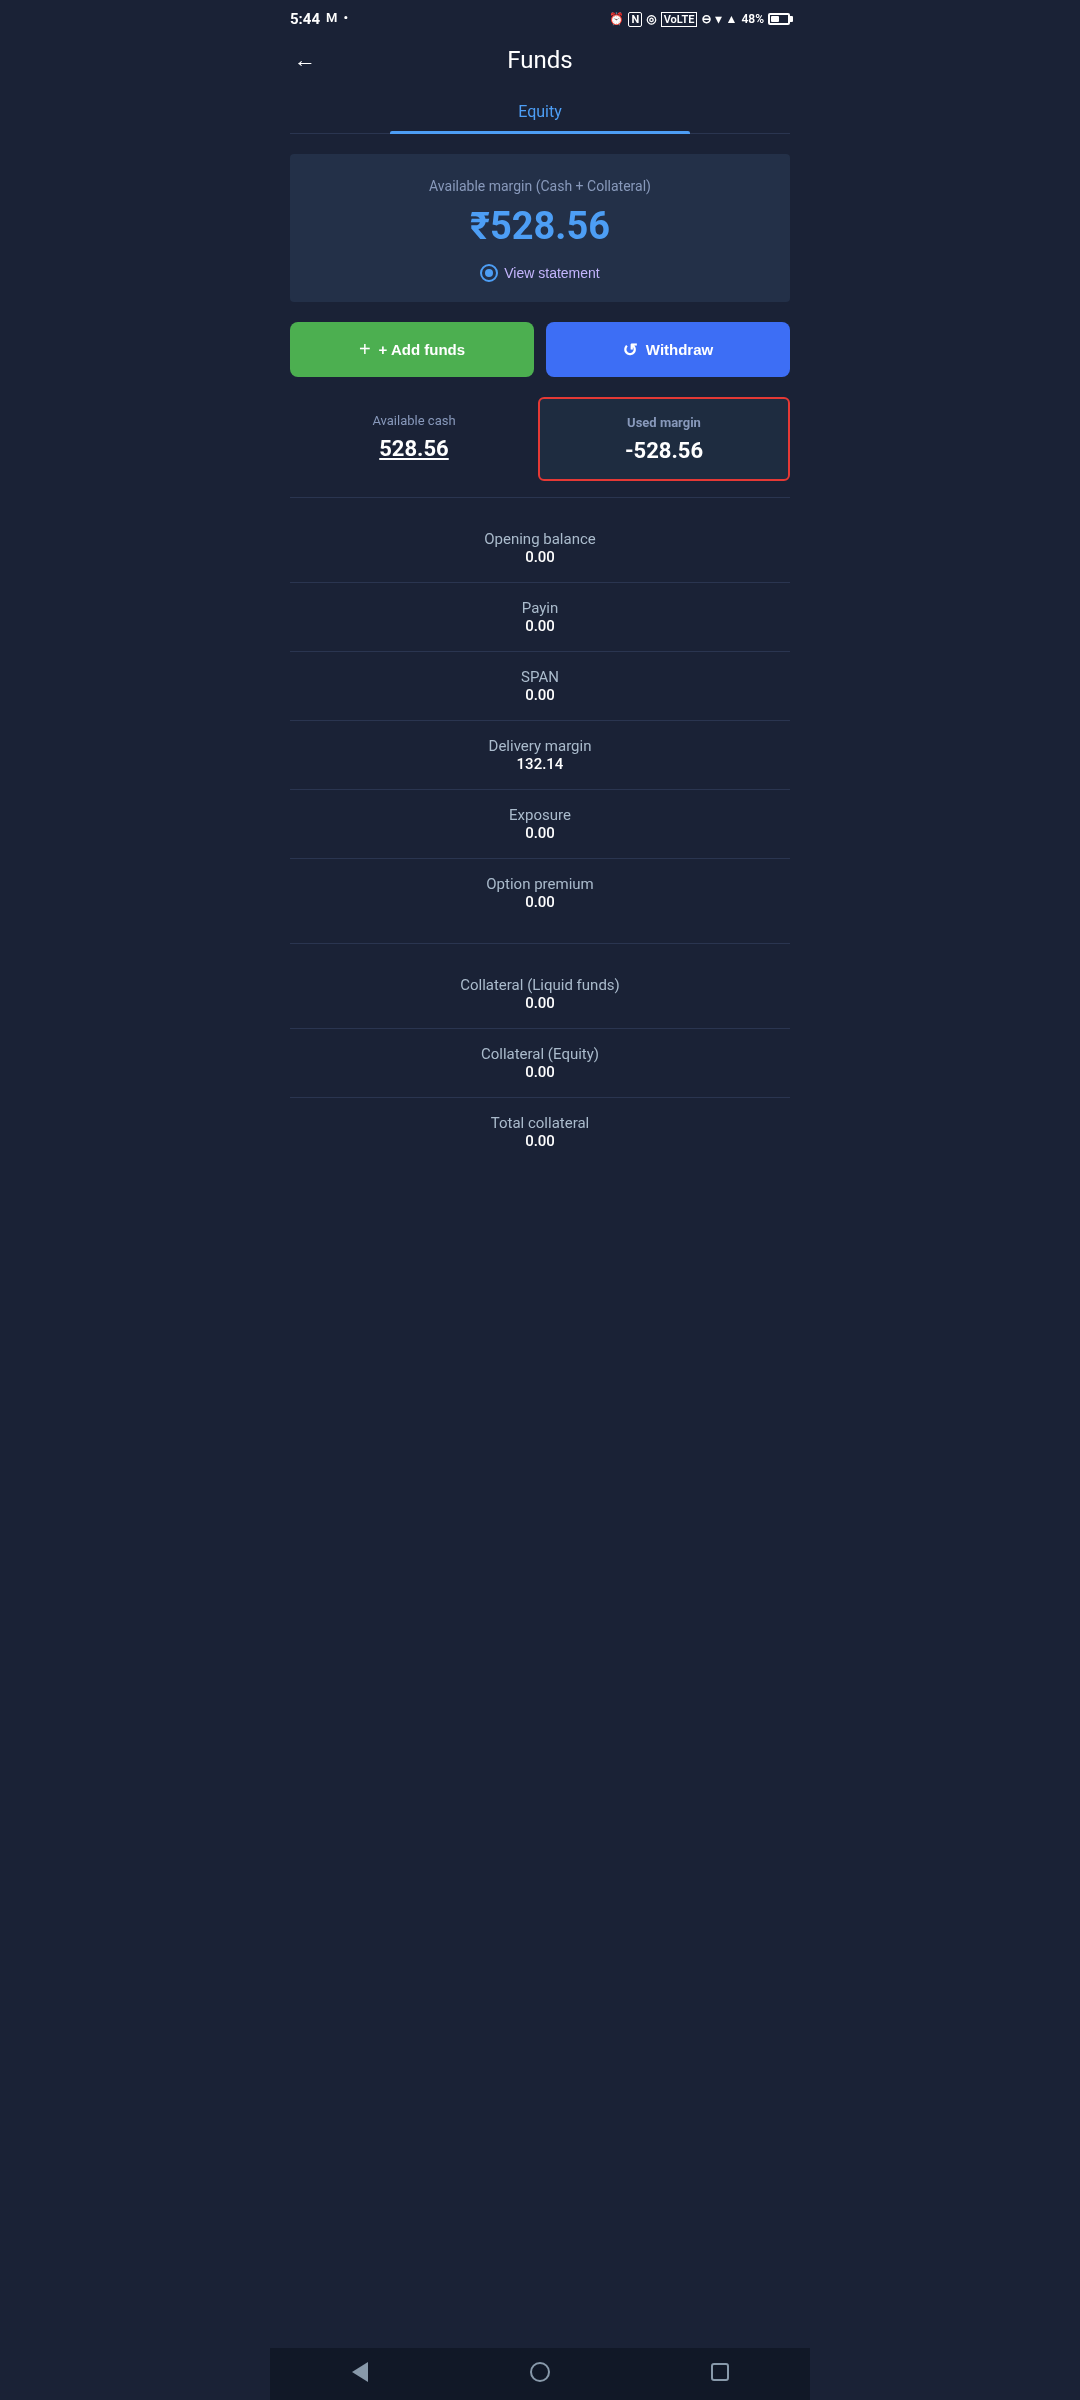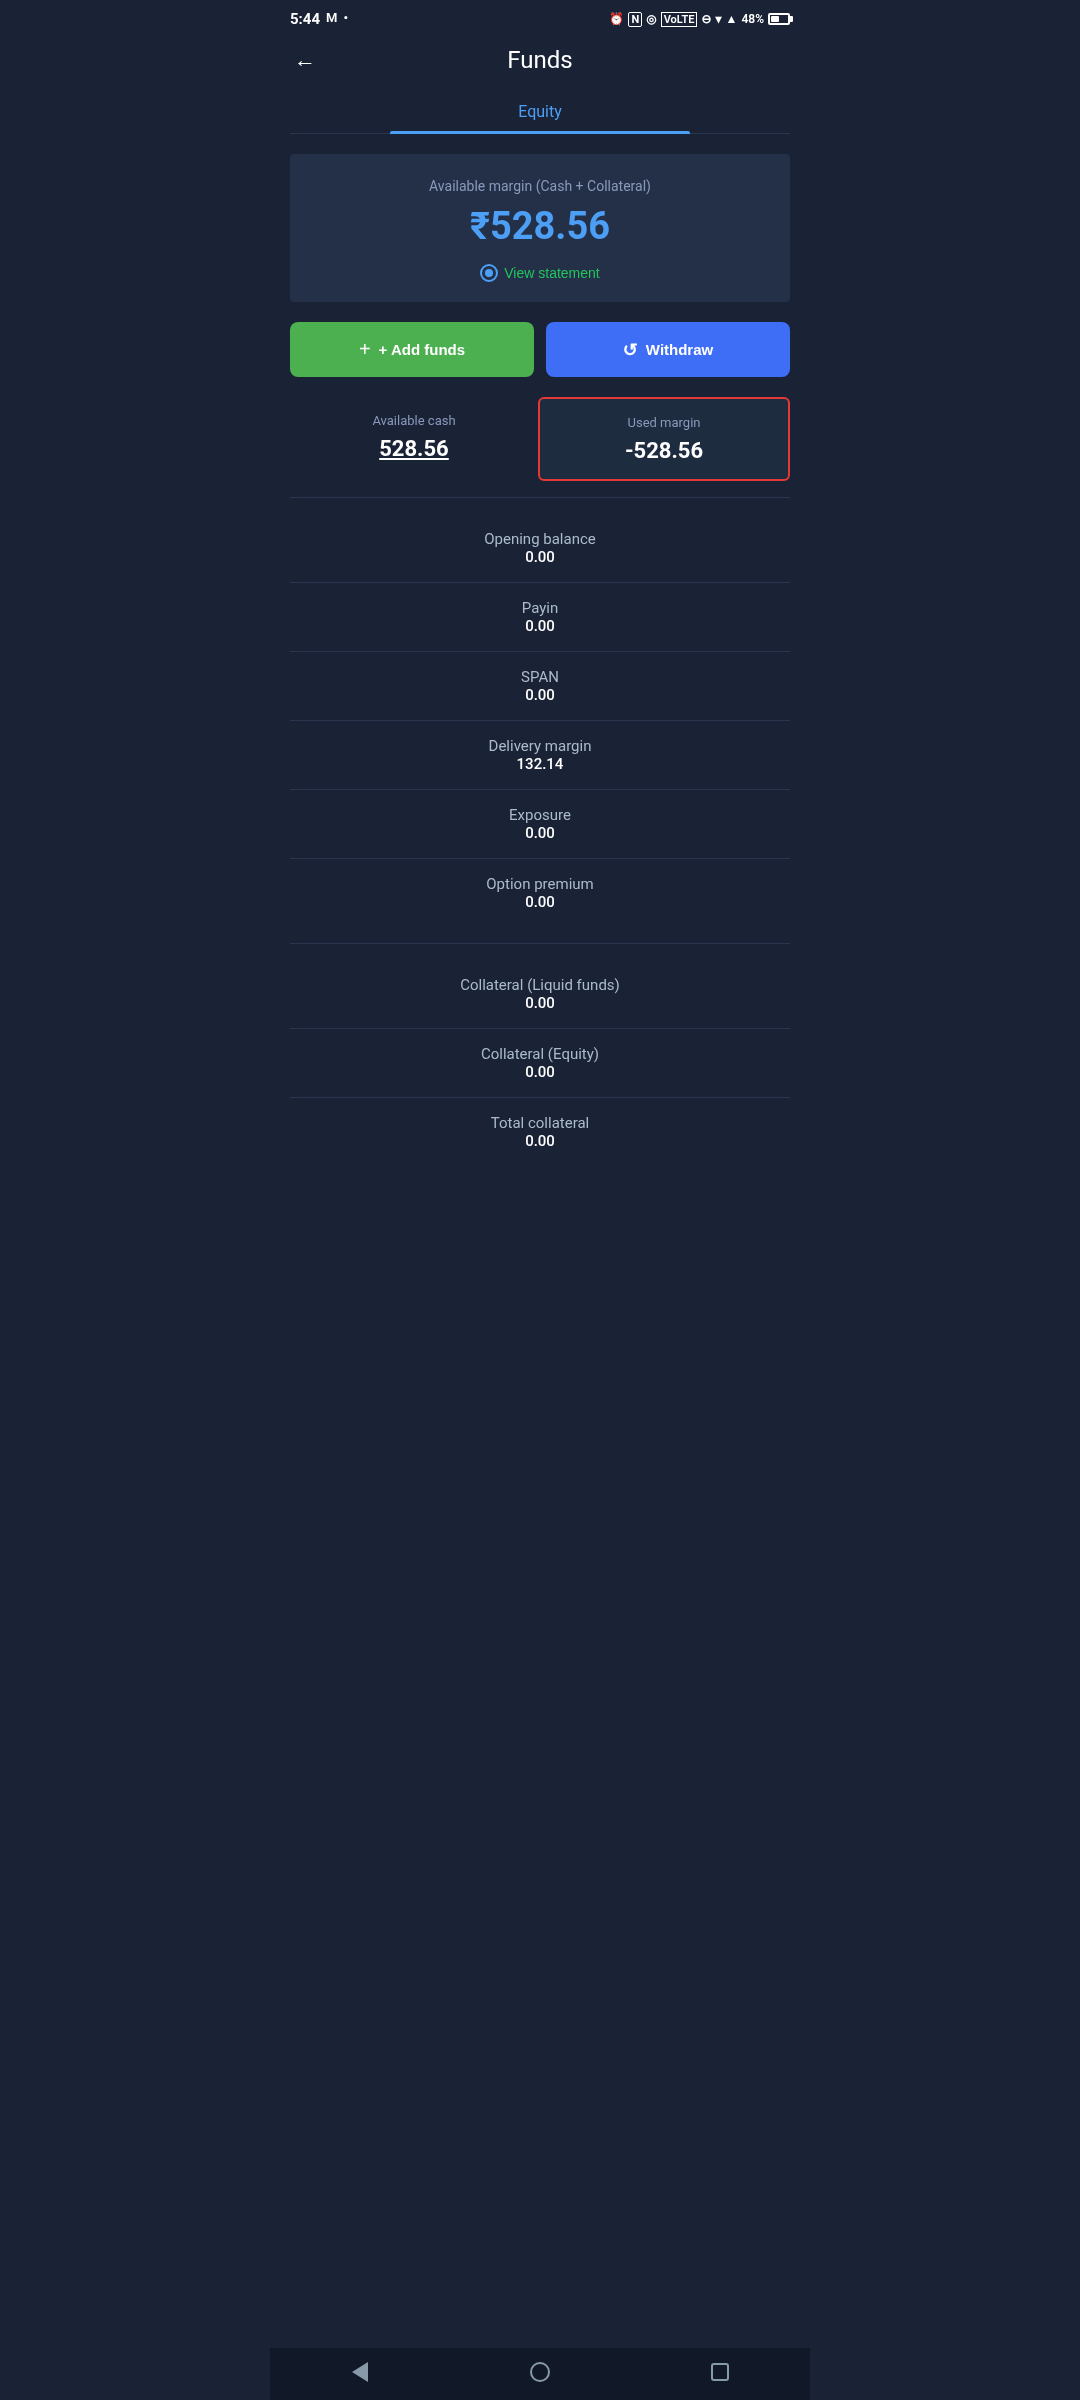--- a/index.html
+++ b/index.html
@@ -116,21 +116,21 @@
     .margin-amount {
       color: #4d9ef5;
       font-size: 38px;
       font-weight: 700;
       margin-bottom: 14px;
     }
     .view-statement {
       display: inline-flex;
       align-items: center;
       gap: 6px;
-      color: #22c55e;
+      color: #c4b5fd;
       font-size: 14px;
       cursor: pointer;
       background: none;
       border: none;
       justify-content: center;
     }
     .view-statement-dot {
       width: 18px; height: 18px;
       border-radius: 50%;
       border: 2px solid #4d9ef5;
@@ -207,20 +207,21 @@
       padding: 16px 12px;
       text-align: center;
       border: 2.5px solid #e53935;
       border-radius: 6px;
       background: #1e2c40;
     }
     .margin-box-label {
       color: #8899bb;
       font-size: 13px;
       margin-bottom: 8px;
+      font-weight: bold;
     }
     .margin-box-value {
       color: #fff;
       font-size: 22px;
       font-weight: 700;
     }
 
     
     .divider {
       height: 1px;

